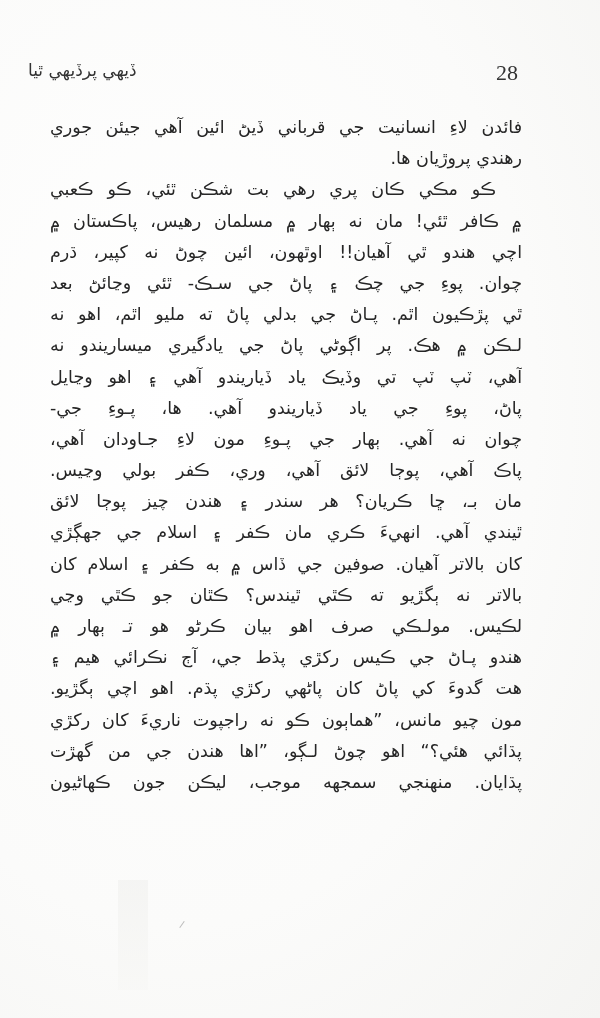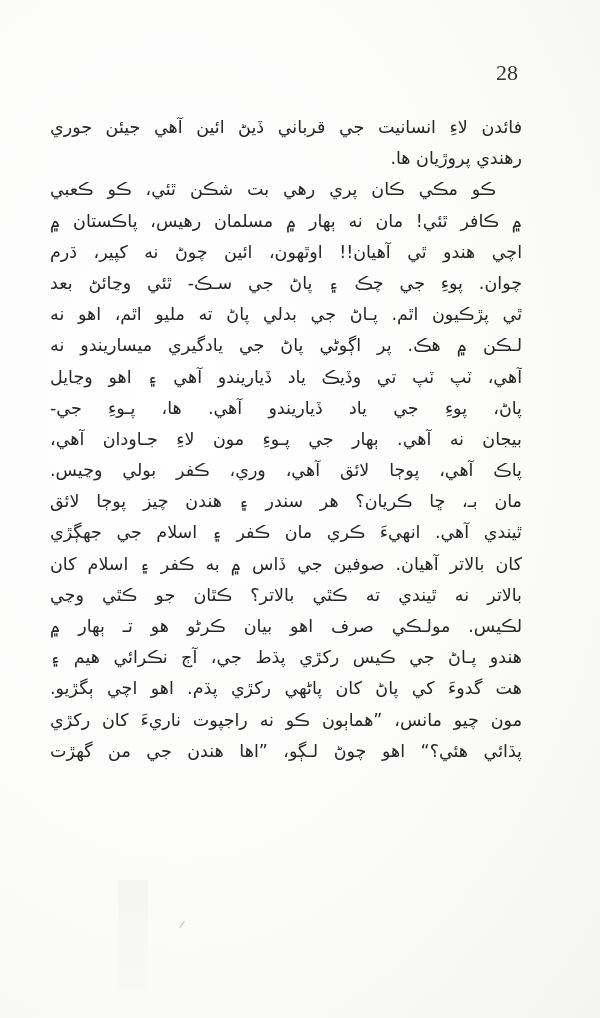--- a/index.html
+++ b/index.html
@@ -45,40 +45,42 @@
     background: linear-gradient(#f0f0ee, #f7f7f5);
     opacity: 0.6;
   }
 </style>
 </head>
 <body>
 
 <div class="page">
   <div class="shadow-smudge"></div>
 
+  <div class="header-title">ڏيهي پرڏيهي ٿيا</div>
   <div class="page-number">28</div>
 
   <div class="body-text">
     <div class="line">فائدن لاءِ انسانيت جي قرباني ڏيڻ ائين آهي جيئن جوري</div>
     <div class="line last">رهندي پروڙيان ها.</div>
     <div class="line indent">ڪو مڪي ڪان پري رهي بت شڪن ٿئي، ڪو ڪعبي</div>
     <div class="line">۾ ڪافر ٿئي! مان نه ٻهار ۾ مسلمان رهيس، پاڪستان ۾</div>
     <div class="line">اچي هندو ٿي آهيان!! اوٿهون، ائين چوڻ نه کپير، ڌرم</div>
     <div class="line">چوان. پوءِ جي چڪ ۽ پاڻ جي سـڪ- ٿئي وڃائڻ بعد</div>
     <div class="line">ٿي پڙڪيون اٿم. پـاڻ جي بدلي پاڻ ته مليو اٿم، اهو نه</div>
     <div class="line">لـڪن ۾ هڪ. پر اڳوڻي پاڻ جي يادگيري ميساريندو نه</div>
     <div class="line">آهي، ٽپ ٽپ تي وڏيڪ ياد ڏياريندو آهي ۽ اهو وڃايل</div>
     <div class="line">پاڻ، پوءِ جي ياد ڏياريندو آهي. ها، پـوءِ جي-</div>
-    <div class="line">بيجان نه آهي. ٻهار جي پـوءِ مون لاءِ جـاودان آهي،</div>
+    <div class="line">چوان نه آهي. ٻهار جي پـوءِ مون لاءِ جـاودان آهي،</div>
     <div class="line">پاڪ آهي، پوڄا لائق آهي، وري، ڪفر بولي وڃيس.</div>
     <div class="line">مان بـ، ڇا ڪريان؟ هر سندر ۽ هندن چيز پوڄا لائق</div>
     <div class="line">ٿيندي آهي. انهيءَ ڪري مان ڪفر ۽ اسلام جي جهڳڙي</div>
     <div class="line">کان بالاتر آهيان. صوفين جي ڏاس ۾ به ڪفر ۽ اسلام کان</div>
-    <div class="line">بالاتر نه ٿيندي ته ڪٿي بالاتر؟ ڪٿان جو ڪٿي وڃي</div>
+    <div class="line">بالاتر نه ٻگڙيو ته ڪٿي ٿيندس؟ ڪٿان جو ڪٿي وڃي</div>
     <div class="line">لڪيس. مولـڪي صرف اهو بيان ڪرڻو هو تـ ٻهار ۾</div>
     <div class="line">هندو پـاڻ جي ڪيس رکڙي پڌط جي، آڄ نڪرائي هيم ۽</div>
     <div class="line">هت گدوءَ کي پاڻ کان پاڻهي رکڙي پڌم. اهو اچي ٻگڙيو.</div>
     <div class="line">مون چيو مانس، ”هماٻون ڪو نه راجپوت ناريءَ کان رکڙي</div>
     <div class="line">پڌائي هئي؟“ اهو چوڻ لـڳو، ”اها هندن جي من گهڙت</div>
+    <div class="line">پڌايان. منهنجي سمجهه موجب، ليڪن جون ڪهاڻيون</div>
   </div>
 
   <div class="stray-mark"></div>
 </div>
 
 </body></html>

